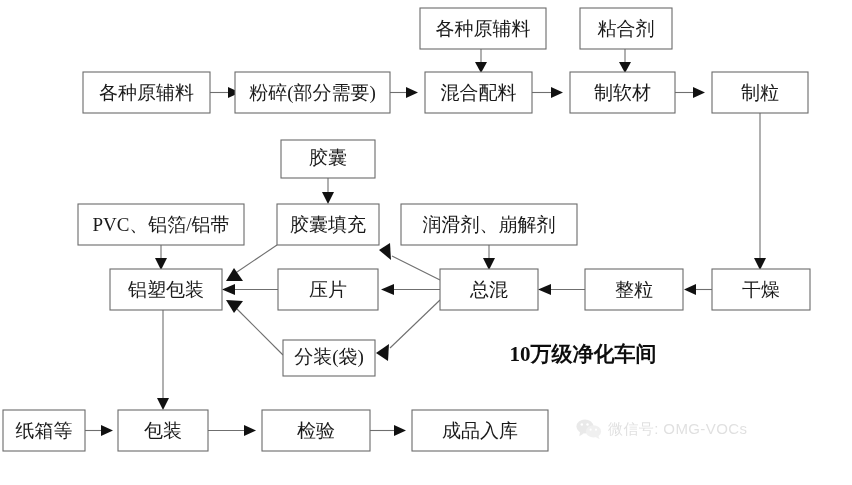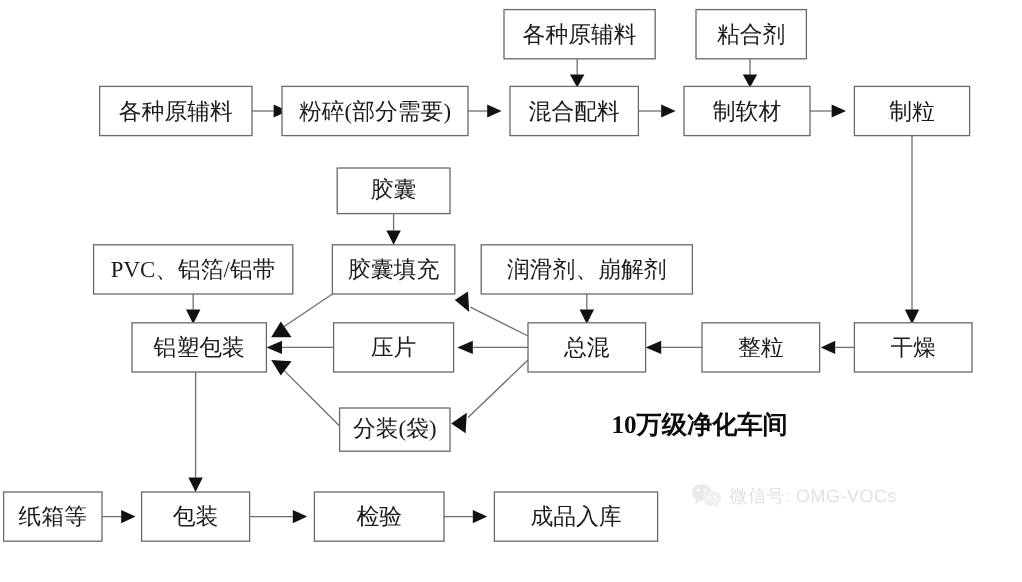--- a/index.html
+++ b/index.html
@@ -302,21 +302,21 @@
 
       <g>
         <rect class="node-rect" x="412" y="410" width="136" height="41"></rect>
         <text class="node-label" x="480" y="432.5" font-size="19">成品入库</text>
       </g>
     </g>
 
     <text class="zone-label" x="583" y="356" font-size="21">10万级净化车间</text>
   </svg>
 
-  <div class="watermark" style="left:576px; top:402px;">
+  <div class="watermark" style="left:576px; top:418px;">
     <svg class="wechat-icon" viewBox="0 0 32 26">
       <ellipse cx="11" cy="10" rx="10.5" ry="8.6" fill="#b9b9b9"></ellipse>
       <polygon points="5,16 4,22 9.5,18.5" fill="#b9b9b9"></polygon>
       <ellipse cx="7.2" cy="7.4" rx="1.5" ry="1.5" fill="#ffffff"></ellipse>
       <ellipse cx="14.2" cy="7.4" rx="1.5" ry="1.5" fill="#ffffff"></ellipse>
       <ellipse cx="21.5" cy="16" rx="9.4" ry="7.6" fill="#cfcfcf"></ellipse>
       <polygon points="27.5,21 29,25.6 23.5,22.6" fill="#cfcfcf"></polygon>
       <ellipse cx="18" cy="13.8" rx="1.3" ry="1.3" fill="#ffffff"></ellipse>
       <ellipse cx="24.6" cy="13.8" rx="1.3" ry="1.3" fill="#ffffff"></ellipse>
     </svg>

